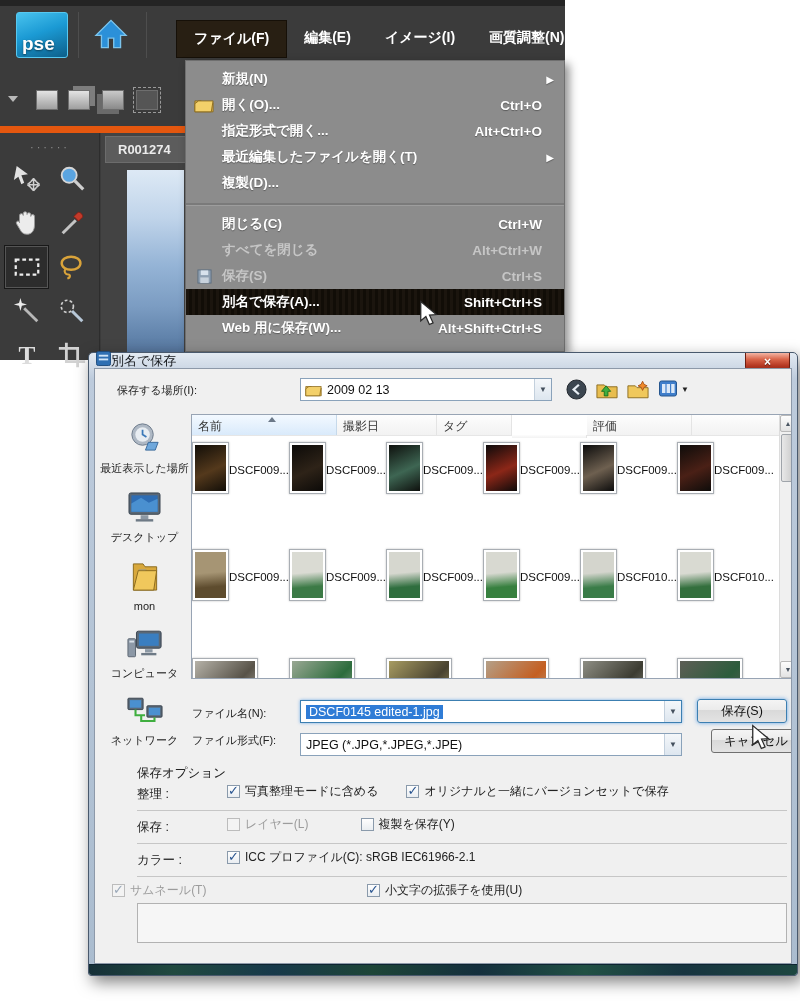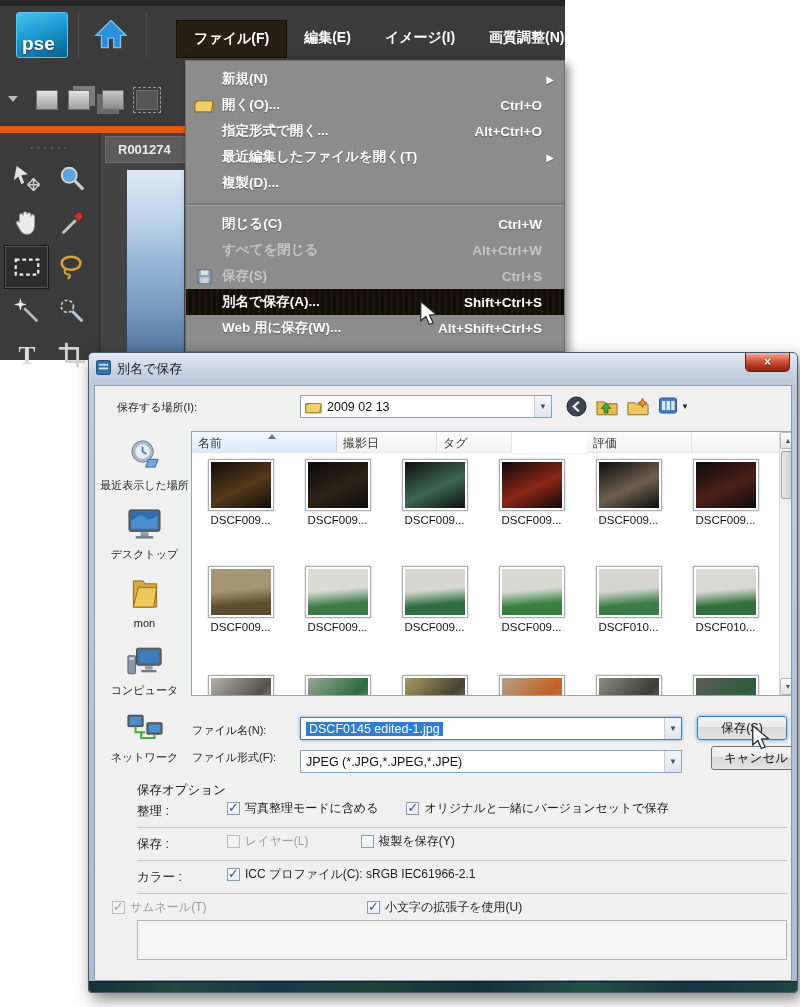--- a/index.html
+++ b/index.html
@@ -60,21 +60,21 @@
   .menu-row.sep::after { content:""; position:absolute; left:0; right:0; top:7px; height:2px; background:#7a7a7a; border-bottom:1px solid #9d9d9d; }
 
   
   .cursor { position:absolute; z-index:20; pointer-events:none; }
 
   
   .dialog { position:absolute; left:88px; top:352px; width:710px; z-index:10;
     background:linear-gradient(180deg,#e3eaf2 0%,#bdcbdc 26px,#aabccf 100%);
     border:1px solid #49596d; border-radius:5px 5px 3px 3px; padding:0 5px;
     box-shadow:4px 6px 16px rgba(0,0,0,.5); }
-  .titlebar { height:32px; display:flex; align-items:center; gap:6px; padding:0 2px; }
+  .titlebar { height:15px; display:flex; align-items:center; padding:0 2px; }
   .dlg-title { font-size:13px; color:#15181c; }
   .close-btn { margin-left:auto; width:45px; height:19px; align-self:flex-start;
     background:linear-gradient(180deg,#f3b5a4 0%,#d9654a 35%,#b53823 70%,#8f2413 100%);
     border:1px solid #6d1d10; border-top:none; border-radius:0 0 5px 5px; color:#fff; font-weight:bold;
     font-size:12px; display:flex; align-items:center; justify-content:center; cursor:pointer;
     text-shadow:0 1px 1px rgba(0,0,0,.5); }
   .dlg-body { position:relative; width:698px; height:596px; background:#f0f0f0; border:1px solid #8d99a9; overflow:hidden; }
   .dlg-bottom { height:11px; margin:0 -5px; border-radius:0 0 3px 3px; border-top:1px solid #0d2431;
     background:linear-gradient(90deg,#163038 0%,#20493f 12%,#17394a 26%,#1d4537 40%,#142f3d 55%,#215144 70%,#173440 84%,#1c4640 100%); }
 
@@ -102,21 +102,21 @@
   .hcell:nth-of-type(2){ width:100px; }
   .hcell:nth-of-type(3){ width:75px; }
   .hcell:nth-of-type(4){ width:75px;margin-top:20px; }
   .hcell:nth-of-type(5){ width:105px; }
   .hcell:nth-of-type(6){ flex:1; }
   .hcell.sorted { background:linear-gradient(#f3f9ff,#d9eafb); border-right:1px solid #c6d9ea; }
   .sort-arrow { position:absolute; right:48px; top:1px; width:0; height:0; border-left:4px solid transparent; border-right:4px solid transparent; border-bottom:5px solid #6b7888; }
 
   .fl-grid { position:absolute; left:0; top:21px; right:17px; bottom:0; overflow:hidden; }
   .thumb-row { position:absolute; left:0; width:100%; display:flex; }
-  .fcell { width:97px; flex:none; display:flex; flex-direction:column; align-items:center; cursor:pointer; }
+  .fcell { width:97px; flex:none; display:flex; flex-direction:row; align-items:center; cursor:pointer; }
   .fthumb { width:66px; height:52px; background:#fff; border:1px solid #a9aeb4; padding:2px; box-shadow:0 0 2px rgba(0,0,0,.25); }
   .fimg { width:100%; height:100%; }
   .flabel { font-size:11.5px; color:#111; margin-top:3px; white-space:nowrap; }
 
   .fl-scroll { position:absolute; right:0; top:0; width:17px; height:263px; background:#f0f0f0; border-left:1px solid #dcdcdc; }
   .scr-btn { position:absolute; left:0; width:16px; height:17px; background:linear-gradient(#fdfdfd,#e3e3e3);
     border:1px solid #b9b9b9; border-radius:2px; display:flex; align-items:center; justify-content:center; font-size:7px; color:#4a5562; cursor:pointer; }
   .scr-thumb { position:absolute; left:1px; top:19px; width:14px; height:48px; background:linear-gradient(90deg,#e8e8e8,#c8c8c8); border:1px solid #9fa4aa; border-radius:2px; cursor:grab; }
 
   .vbtn { position:absolute; width:90px; height:24px; border:1px solid #707070; border-radius:3px; font-size:12.5px; color:#111;

